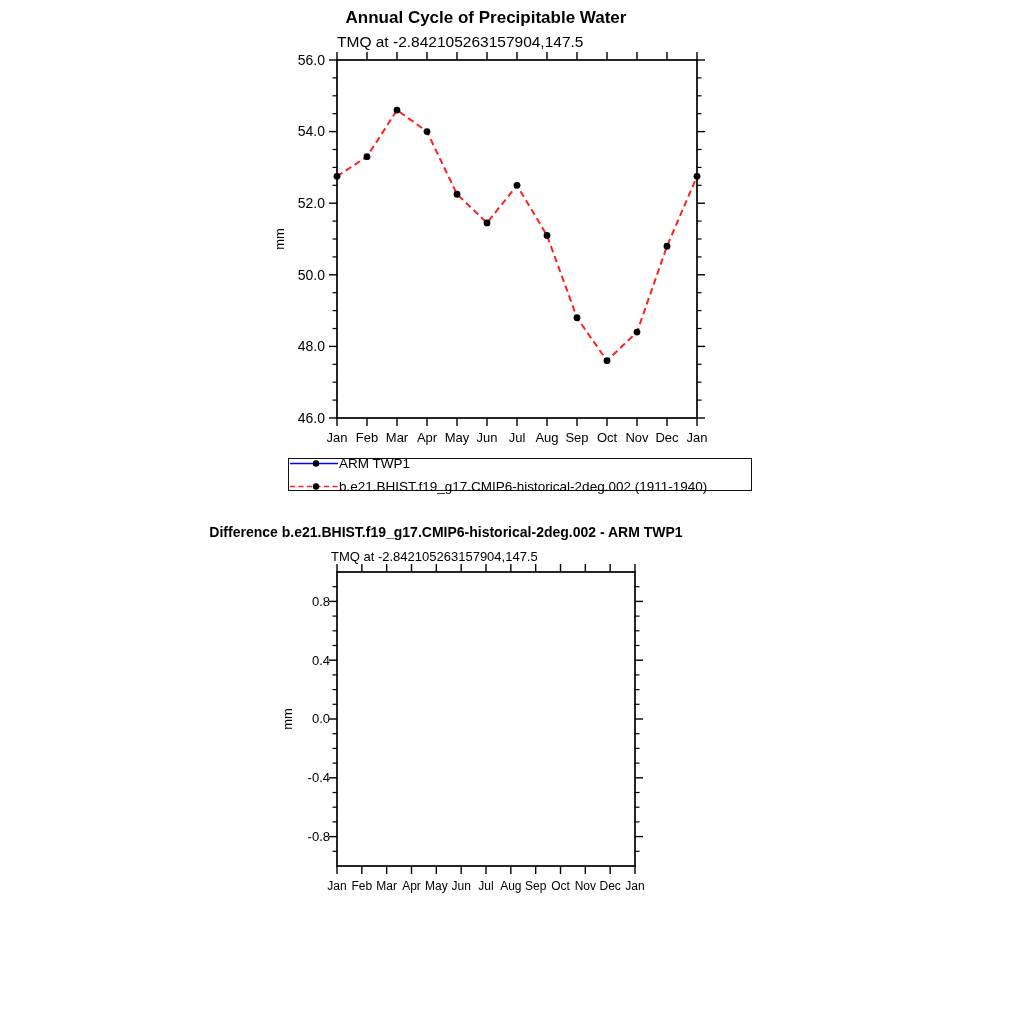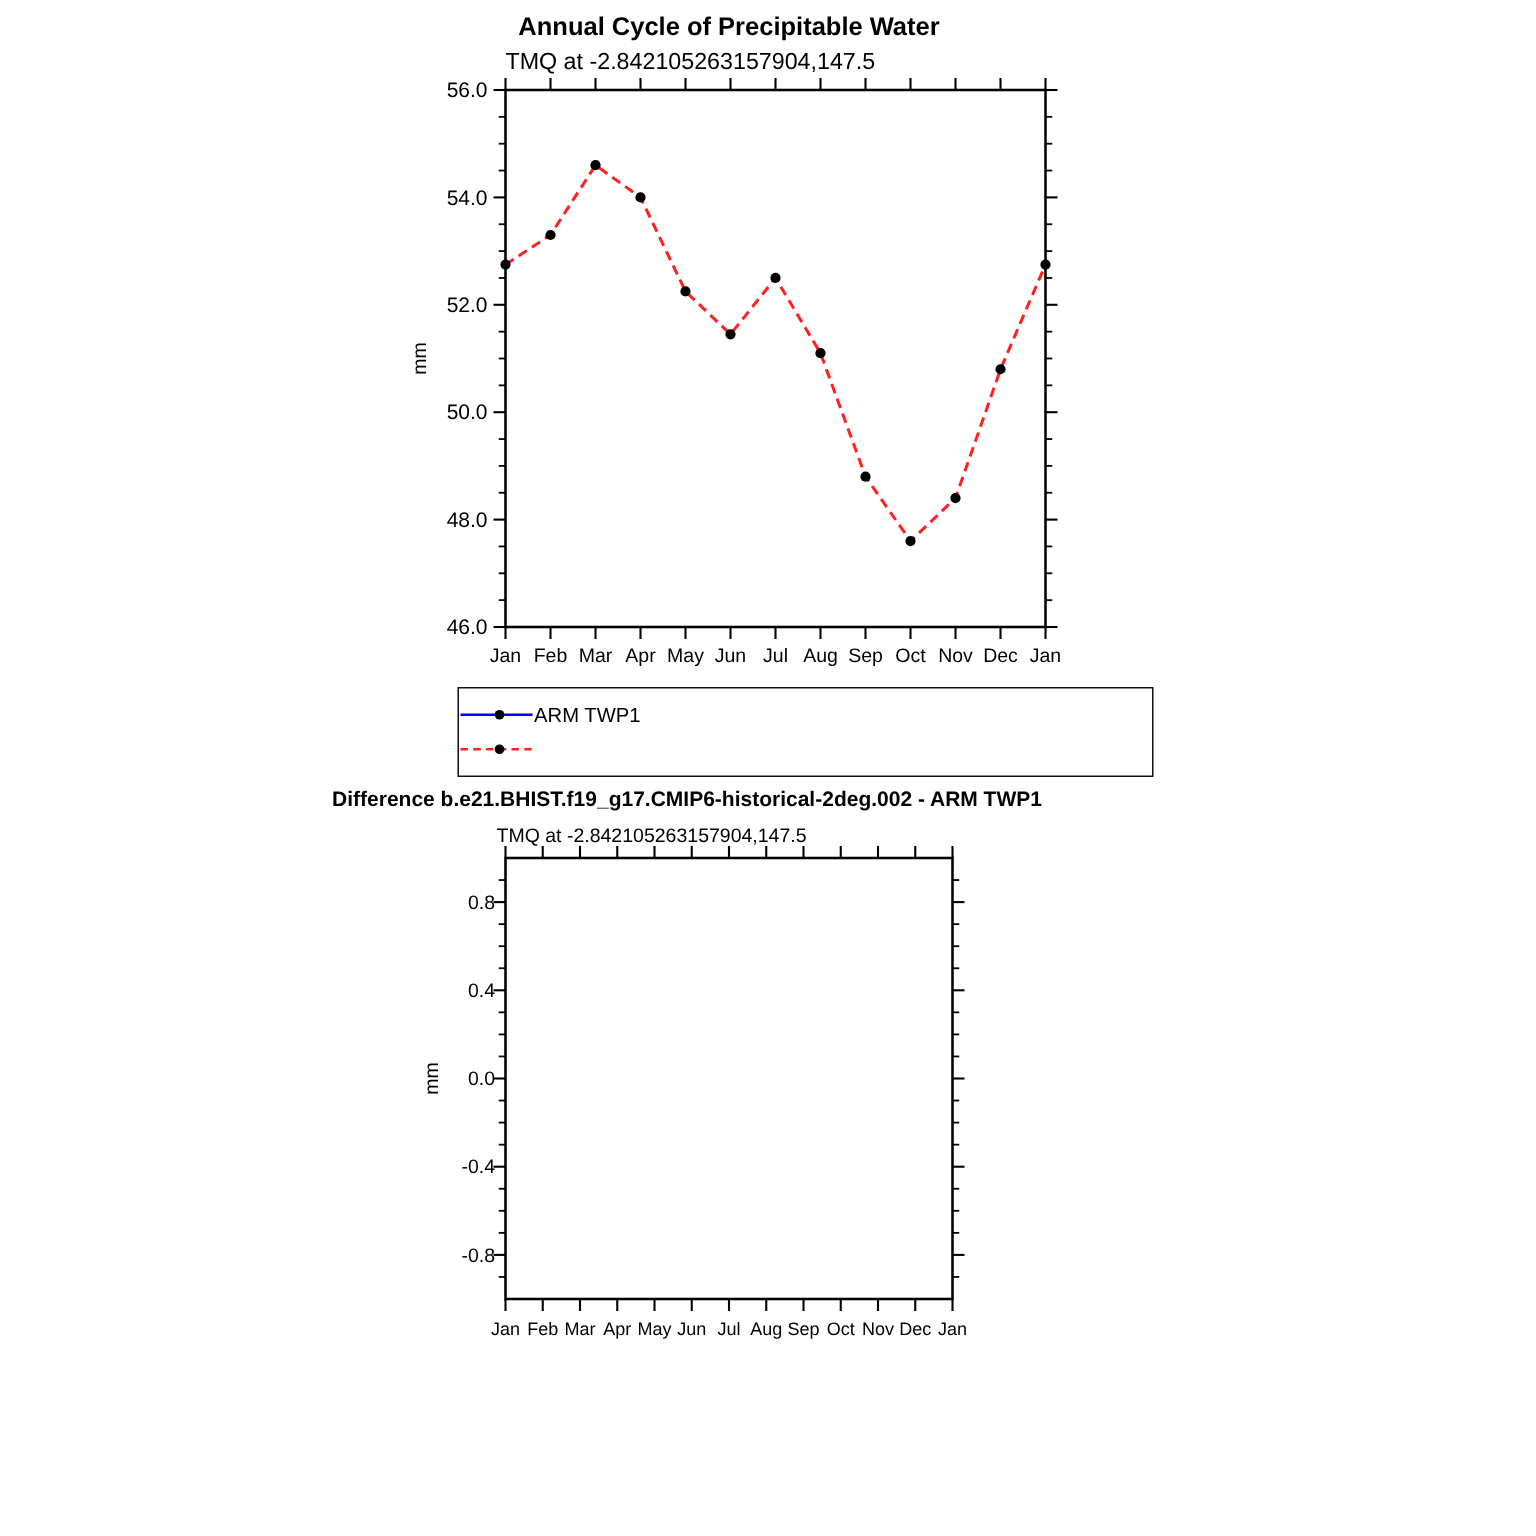--- a/index.html
+++ b/index.html
@@ -15,31 +15,30 @@
   #plots { position: absolute; left: 0; top: 0; }
   .title1 {
     position: absolute; top: 8px; left: 230px; width: 512px;
     text-align: center; font-weight: bold; font-size: 17px; white-space: nowrap;
   }
   .subtitle1 {
     position: absolute; top: 33px; left: 337px;
     font-size: 15.5px; white-space: nowrap;
   }
   .legend {
-    position: absolute; left: 288px; top: 458px; width: 464px; height: 60px;
+    position: absolute; left: 288px; top: 458px; width: 464px; height: 33px;
     border: 1.4px solid #111111; box-sizing: border-box;
     display: flex; flex-direction: column; justify-content: center;
     background: #ffffff;
-    margin-left: 17px;
   }
   .legend-row { display: flex; align-items: center; height: 23px; }
   .legend-sample { flex: 0 0 auto; display: block; }
   .legend-label { font-size: 13.5px; white-space: nowrap; }
   .title2 {
-    position: absolute; top: 524px; left: 210px; width: 496px;
+    position: absolute; top: 524px; left: 198px; width: 496px;
     text-align: center; font-weight: bold; font-size: 14px; white-space: nowrap;
   }
   .subtitle2 {
     position: absolute; top: 549px; left: 331px;
     font-size: 13px; white-space: nowrap;
   }
   text { font-family: "Liberation Sans", sans-serif; fill: #000000; }
 </style>
 </head>
 <body>
@@ -249,19 +248,20 @@
         <line id="legend-line-0" x1="1" y1="11.5" x2="49" y2="11.5" stroke="#0000ff" stroke-width="1.6"></line>
         <circle id="legend-dot-0" cx="27" cy="11.5" r="3.2" fill="#000000"></circle>
       </svg>
       <span class="legend-label">ARM TWP1</span>
     </div>
     <div class="legend-row">
       <svg class="legend-sample" width="50" height="23">
         <line id="legend-line-1" x1="1" y1="11.5" x2="49" y2="11.5" stroke="#ff2020" stroke-width="1.6" stroke-dasharray="5 3.5"></line>
         <circle id="legend-dot-1" cx="27" cy="11.5" r="3.2" fill="#000000"></circle>
       </svg>
+      <span class="legend-label">b.e21.BHIST.f19_g17.CMIP6-historical-2deg.002 (1911-1940)</span>
     </div>
   </div>
 
   <div class="title2">Difference b.e21.BHIST.f19_g17.CMIP6-historical-2deg.002 - ARM TWP1</div>
   <div class="subtitle2">TMQ at -2.842105263157904,147.5</div>
 
 </div>
 
 </body></html>

